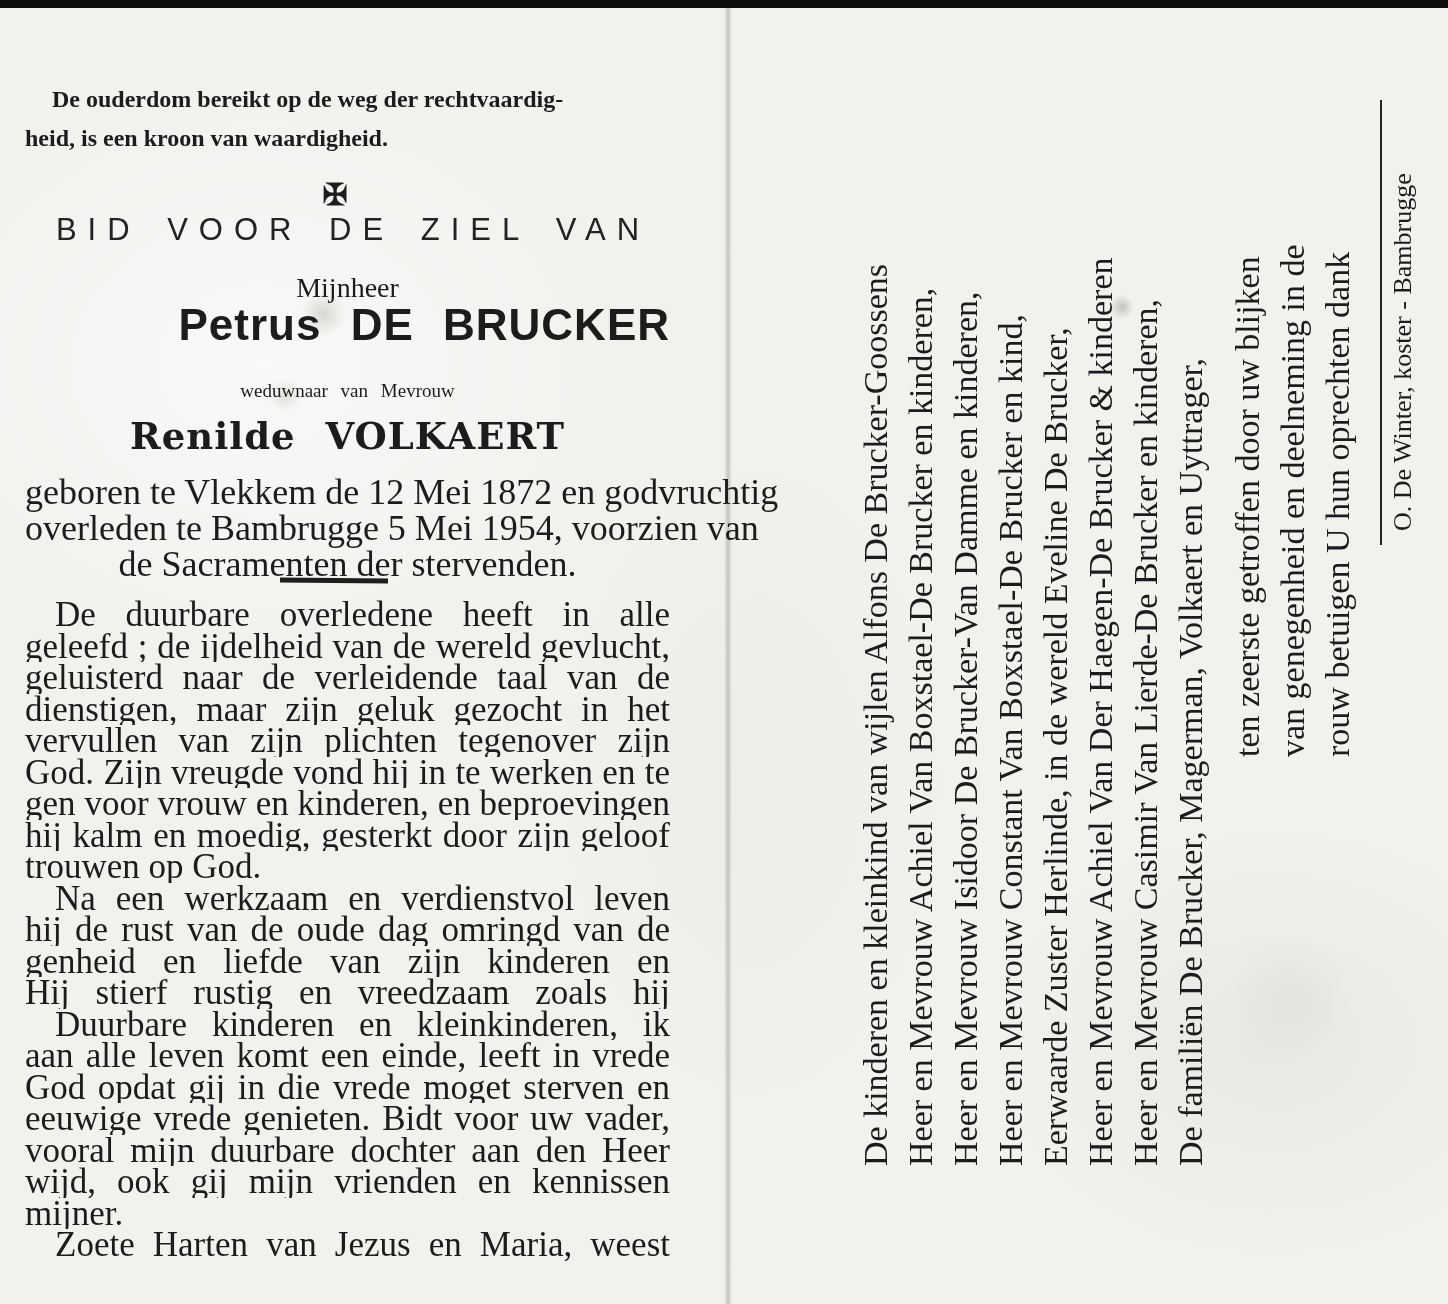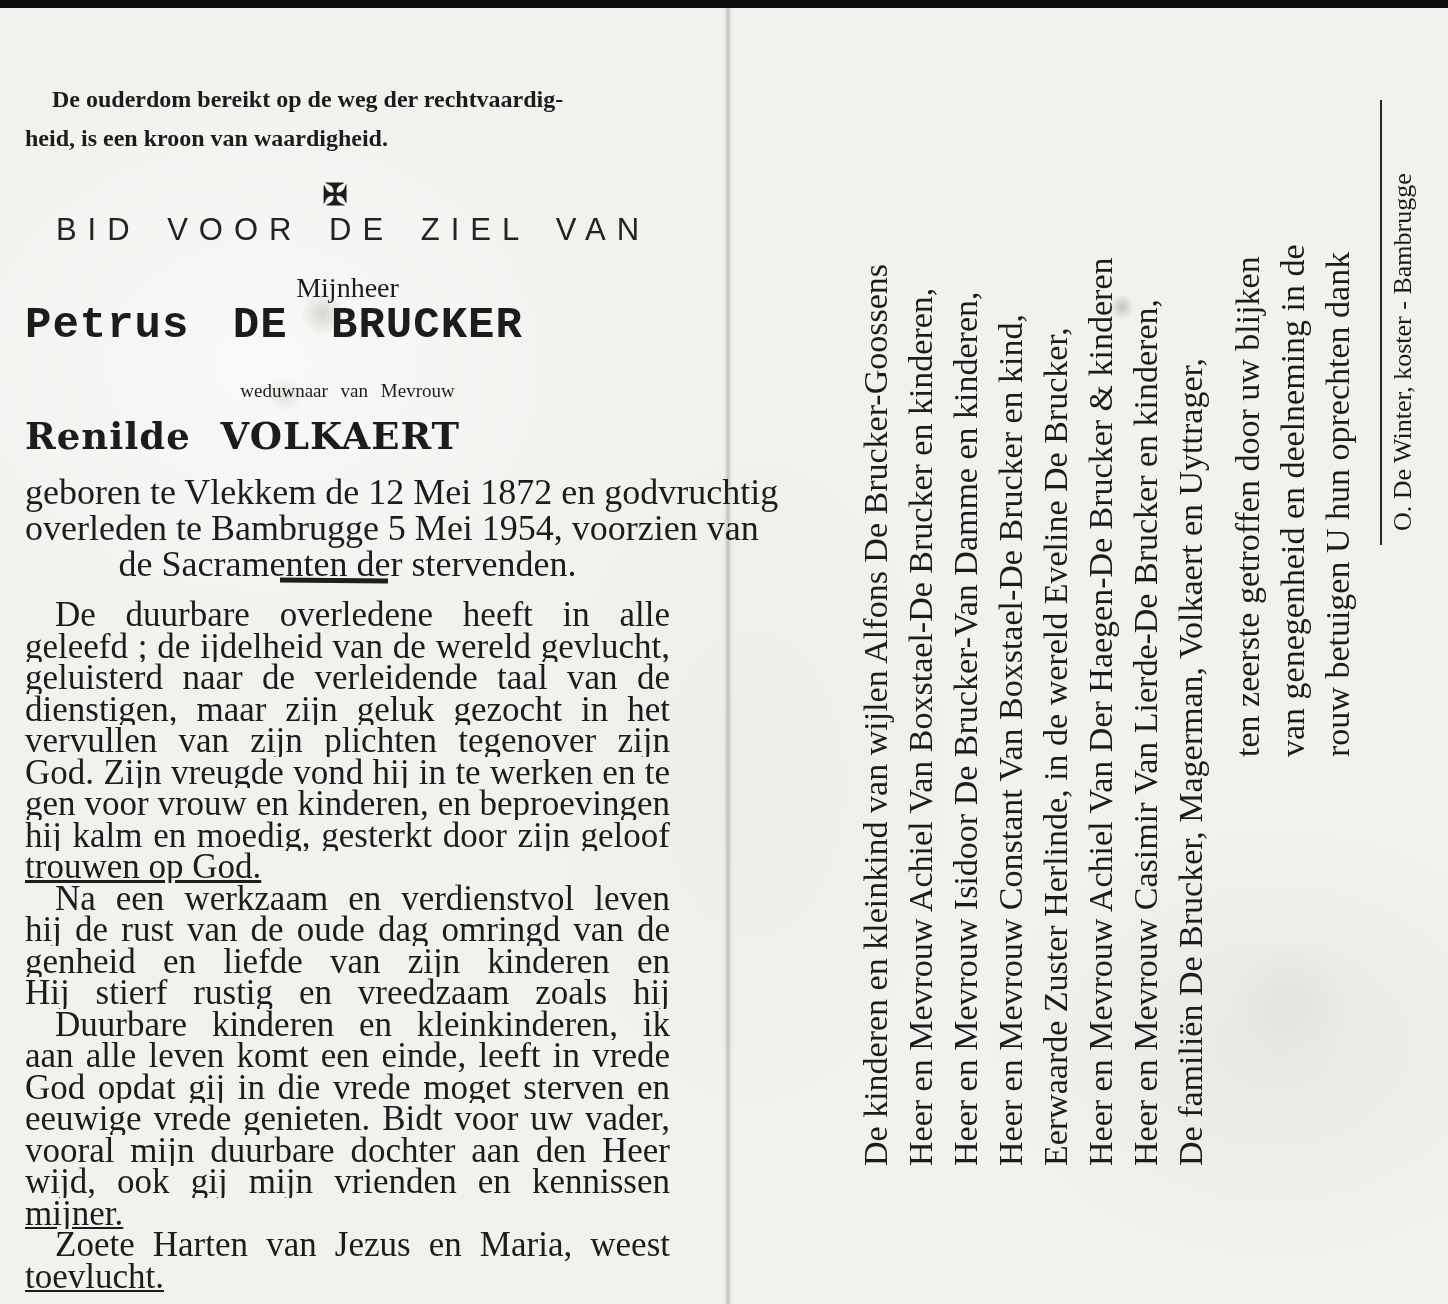--- a/index.html
+++ b/index.html
@@ -27,33 +27,33 @@
   .quote{position:absolute;top:80px;left:0;width:645px;
     font-weight:bold;font-size:24px;line-height:39px;}
   .quote .qline{white-space:nowrap;}
   .quote .qline.indent{text-indent:27px;}
   .cross{position:absolute;top:180px;left:0;width:620px;text-align:center;
     font-size:30px;font-weight:bold;line-height:30px;}
   .bid{position:absolute;top:212px;left:0;width:645px;margin:0;text-align:center;
     font-family:"Liberation Sans", sans-serif;font-weight:500;color:#232323;
     font-size:31px;letter-spacing:11px;word-spacing:7px;text-indent:11px;}
   .salut{position:absolute;top:264px;left:0;width:645px;text-align:center;font-size:28px;margin-top:8px;}
-  .name{position:absolute;top:300px;left:0;width:645px;margin:0;text-align:left;
-    font-family:Liberation Mono, monospace;font-weight:bold;font-size:44px;word-spacing:16px;letter-spacing:1px;}
+  .name{position:absolute;top:300px;left:0;width:645px;margin:0;text-align:right;
+    font-family:Liberation Sans, sans-serif;font-weight:bold;font-size:44px;word-spacing:16px;letter-spacing:1px;}
   .relation{position:absolute;top:380px;left:0;width:645px;text-align:center;
     font-size:19px;word-spacing:8px;}
-  .spouse{position:absolute;top:414px;left:0;width:645px;margin:0;
+  .spouse{position:absolute;top:414px;left:0;width:645px;margin:0;text-align:center;
     font-family:"DejaVu Serif", serif;font-weight:bold;font-size:37px;word-spacing:16px;letter-spacing:1px;}
   .dates{position:absolute;top:474px;left:0;width:645px;font-size:36px;}
   .dates .dline{text-align:center;line-height:36px;white-space:nowrap;}
   .rule{position:absolute;top:578px;left:255px;width:108px;height:5px;background:#201f1e;transform:rotate(0.6deg);}
   .body{position:absolute;top:599px;left:0;width:645px;font-size:35px;}
   .body .bline{height:31.5px;overflow:hidden;line-height:31.5px;
     text-align:justify;text-align-last:justify;}
-  .body .bline.end{text-align-last:left;text-decoration:underline;}
+  .body .bline.end{text-align-last:left;}
   .body .bline.indent{text-indent:30px;}
 
   
   .rotated{position:absolute;left:853px;top:1180px;width:1080px;height:566px;
     transform:rotate(-90deg);transform-origin:0 0;font-size:34px;}
   .mourners .mline{line-height:45px;white-space:nowrap;padding-left:14px;}
   .closing{margin-top:12px;padding-left:423px;}
   .closing .cline{line-height:45px;white-space:nowrap;}
   .koster{margin-top:20px;margin-left:635px;width:445px;
     border-top:2px solid #262523;padding-top:6px;
@@ -105,21 +105,20 @@
         <div class="bline">genheid en liefde van zijn kinderen en kleinkinderen,</div>
         <div class="bline">Hij stierf rustig en vreedzaam zoals hij geleefd had.</div>
         <div class="bline indent">Duurbare kinderen en kleinkinderen, ik verlaat U,</div>
         <div class="bline">aan alle leven komt een einde, leeft in vrede met</div>
         <div class="bline">God opdat gij in die vrede moget sterven en eens de</div>
         <div class="bline">eeuwige vrede genieten. Bidt voor uw vader, gij</div>
         <div class="bline">vooral mijn duurbare dochter aan den Heer toege-</div>
         <div class="bline">wijd, ook gij mijn vrienden en kennissen gedenkt U</div>
         <div class="bline end">mijner.</div>
         <div class="bline indent">Zoete Harten van Jezus en Maria, weest mijn</div>
-        <div class="bline end">toevlucht.</div>
       </div>
   </section>
 
   <section class="right-page">
     <div class="rotated">
       <div class="mourners">
 
       <div class="mline">De kinderen en kleinkind van wijlen Alfons De Brucker-Goossens</div>
           <div class="mline">Heer en Mevrouw Achiel Van Boxstael-De Brucker en kinderen,</div>
           <div class="mline">Heer en Mevrouw Isidoor De Brucker-Van Damme en kinderen,</div>

